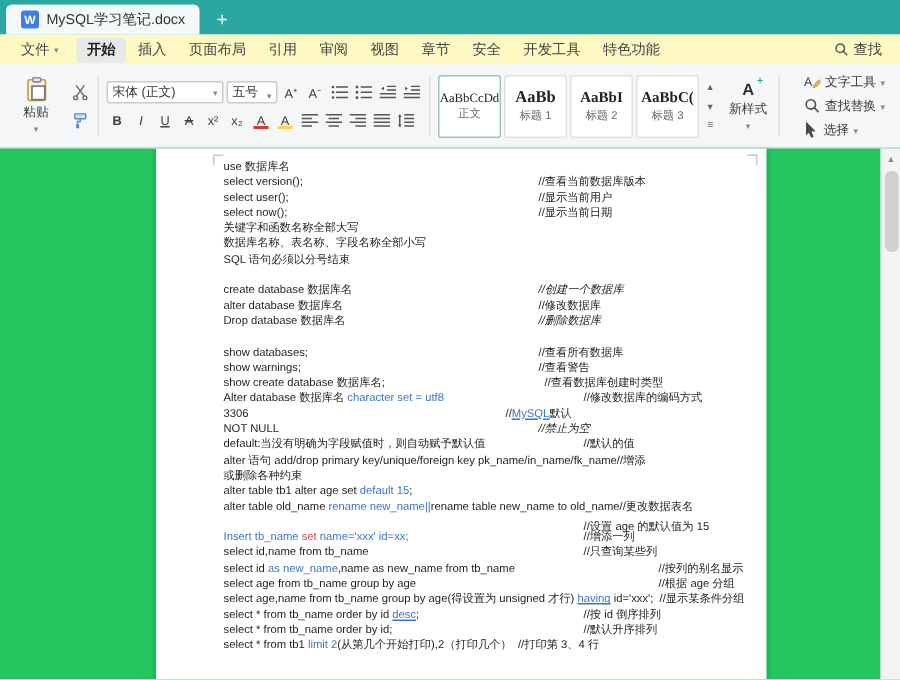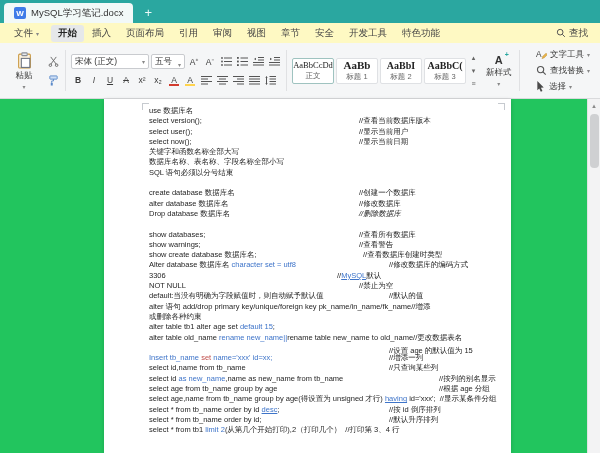--- a/index.html
+++ b/index.html
@@ -30,21 +30,21 @@
   .row{display:flex;align-items:center;gap:2px;}
   .combo{height:15px;background:#fff;border:1px solid #c9cbcf;border-radius:2px;display:flex;align-items:center;justify-content:space-between;padding:0 3px;font-size:8.5px;color:#333;white-space:nowrap;overflow:hidden;}
   .combo.font{width:78px;}
   .combo.size{width:34px;align-items:flex-end;}
   .ibtn{min-width:14px;height:14px;display:flex;align-items:center;justify-content:center;font-size:8.5px;color:#3c3c3c;border-radius:2px;position:relative;}
   .colorbar{position:absolute;left:2px;right:2px;bottom:1px;height:2px;background:#d23b2e;}
   .hlbar{position:absolute;left:2px;right:2px;bottom:1px;height:2px;background:#ffd34d;}
 
   .gallery{display:flex;align-items:center;gap:2px;}
   .gal-boxes{display:flex;gap:2px;}
-  .style-box{width:42px;height:26px;background:#fff;border:1px solid #dfe1e4;border-radius:2px;display:flex;flex-direction:column;align-items:center;justify-content:center;gap:1px;overflow:hidden;}
+  .style-box{width:42px;height:42px;background:#fff;border:1px solid #dfe1e4;border-radius:2px;display:flex;flex-direction:column;align-items:center;justify-content:center;gap:1px;overflow:hidden;}
   .style-box.sel{border-color:#9fc3c0;}
   .sample{font-family:"Liberation Serif",serif;color:#222;font-size:8.5px;white-space:nowrap;}
   .sample.s1{font-size:11px;font-weight:bold;}
   .sample.s2{font-size:10px;font-weight:bold;}
   .sample.s3{font-size:10px;font-weight:bold;}
   .style-label{font-size:7.5px;color:#666;white-space:nowrap;}
   .gal-arrows{display:flex;flex-direction:column;gap:1px;}
   .gal-arrows .ibtn{min-width:11px;height:12px;font-size:7px;color:#666;}
 
   .newstyle-btn{display:flex;flex-direction:column;align-items:center;justify-content:center;gap:1px;font-size:8.5px;color:#3a3a3a;padding:0 2px;}
@@ -300,30 +300,30 @@
     <div class="mark tr"></div>
     <div class="lines">
         <div class="doc-line"><span>use 数据库名</span></div>
         <div class="doc-line"><span>select version();</span><span class="abs" style="left: 210px;"><span>//查看当前数据库版本</span></span></div>
         <div class="doc-line"><span>select user();</span><span class="abs" style="left: 210px;"><span>//显示当前用户</span></span></div>
         <div class="doc-line"><span>select now();</span><span class="abs" style="left: 210px;"><span>//显示当前日期</span></span></div>
         <div class="doc-line"><span>关键字和函数名称全部大写</span></div>
         <div class="doc-line"><span>数据库名称、表名称、字段名称全部小写</span></div>
         <div class="doc-line"><span>SQL 语句必须以分号结束</span></div>
         <div class="doc-line"></div>
-        <div class="doc-line"><span>create database 数据库名</span><span class="abs" style="left: 210px;"><span>//创建一个数据库</span></span></div>
+        <div class="doc-line"><span>create database 数据库名</span><span class="abs" style="left: 210px; font-style: italic;"><span>//创建一个数据库</span></span></div>
         <div class="doc-line"><span>alter database 数据库名</span><span class="abs" style="left: 210px;"><span>//修改数据库</span></span></div>
         <div class="doc-line"><span>Drop database 数据库名</span><span class="abs" style="left: 210px; font-style: italic;"><span>//删除数据库</span></span></div>
         <div class="doc-line"></div>
         <div class="doc-line"><span>show databases;</span><span class="abs" style="left: 210px;"><span>//查看所有数据库</span></span></div>
         <div class="doc-line"><span>show warnings;</span><span class="abs" style="left: 210px;"><span>//查看警告</span></span></div>
         <div class="doc-line"><span>show create database 数据库名;</span><span class="abs" style="left: 214px;"><span>//查看数据库创建时类型</span></span></div>
         <div class="doc-line"><span>Alter database 数据库名 </span><span class="seg-b">character set = utf8</span><span class="abs" style="left: 240px;"><span>//修改数据库的编码方式</span></span></div>
         <div class="doc-line"><span>3306</span><span class="abs" style="left: 188px;"><span>//</span><span class="seg-l">MySQL</span><span>默认</span></span></div>
-        <div class="doc-line"><span>NOT NULL</span><span class="abs" style="left: 210px;"><span>//禁止为空</span></span></div>
+        <div class="doc-line"><span>NOT NULL</span><span class="abs" style="left: 210px; font-style: italic;"><span>//禁止为空</span></span></div>
         <div class="doc-line"><span>default:当没有明确为字段赋值时，则自动赋予默认值</span><span class="abs" style="left: 240px;"><span>//默认的值</span></span></div>
         <div class="doc-line"><span>alter 语句 add/drop primary key/unique/foreign key pk_name/in_name/fk_name</span><span><span>//增添</span></span></div>
         <div class="doc-line"><span>或删除各种约束</span></div>
         <div class="doc-line"><span>alter table tb1 alter age set </span><span class="seg-b">default 15</span><span>;</span><span class="abs" style="left: 240px; margin-top: 24px;"><span>//设置 age 的默认值为 15</span></span></div>
         <div class="doc-line"><span>alter table old_name </span><span class="seg-b">rename new_name||</span><span>rename table new_name to old_name</span><span><span>//更改数据表名</span></span></div>
         <div class="doc-line"></div>
         <div class="doc-line"><span class="seg-b">Insert tb_name </span><span class="seg-r">set</span><span class="seg-b"> name='xxx' id=xx;</span><span class="abs" style="left: 240px;"><span>//增添一列</span></span></div>
         <div class="doc-line"><span>select id,name from tb_name</span><span class="abs" style="left: 240px;"><span>//只查询某些列</span></span></div>
         <div class="doc-line"><span>select id </span><span class="seg-b">as new_name</span><span>,name as new_name from tb_name</span><span class="abs" style="left: 290px;"><span>//按列的别名显示</span></span></div>
         <div class="doc-line"><span>select age from tb_name group by age</span><span class="abs" style="left: 290px;"><span>//根据 age 分组</span></span></div>

